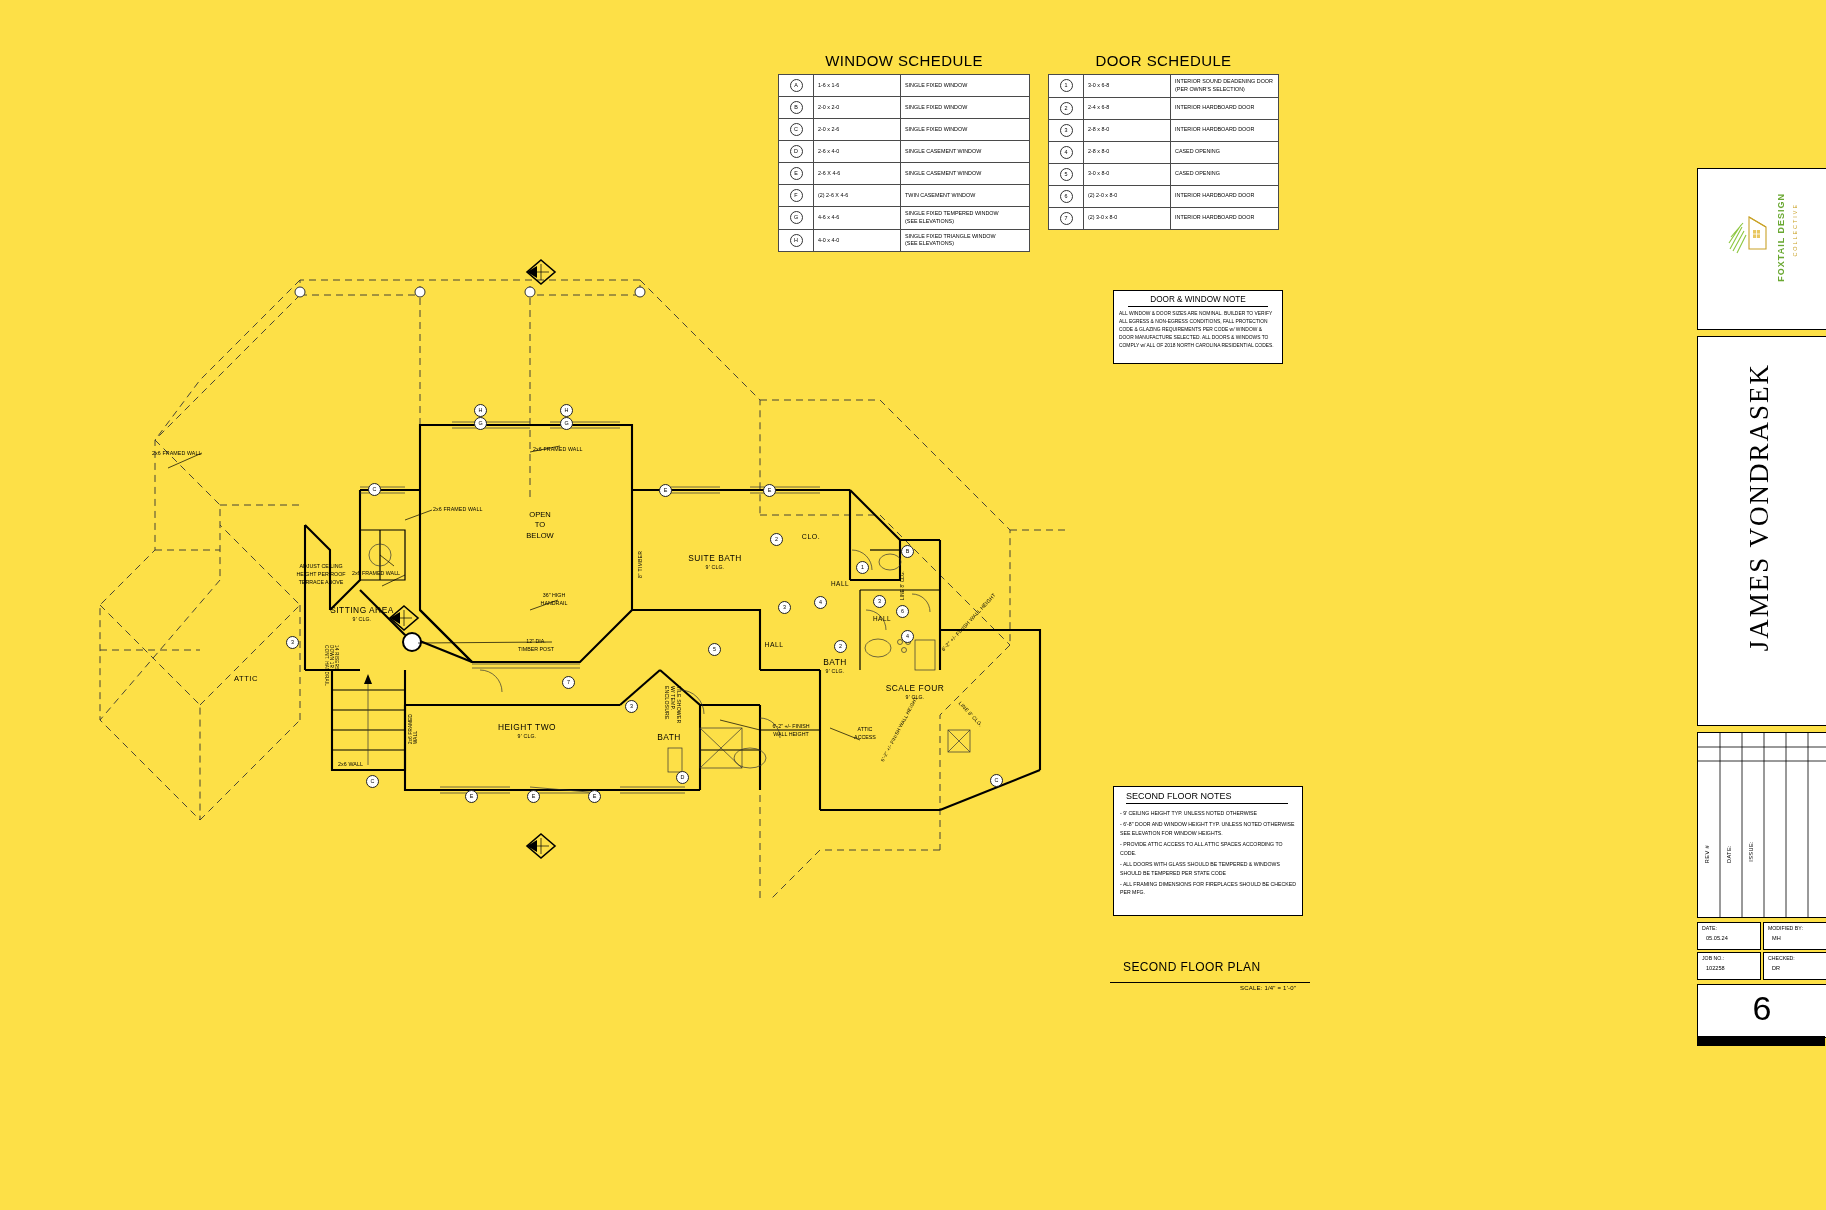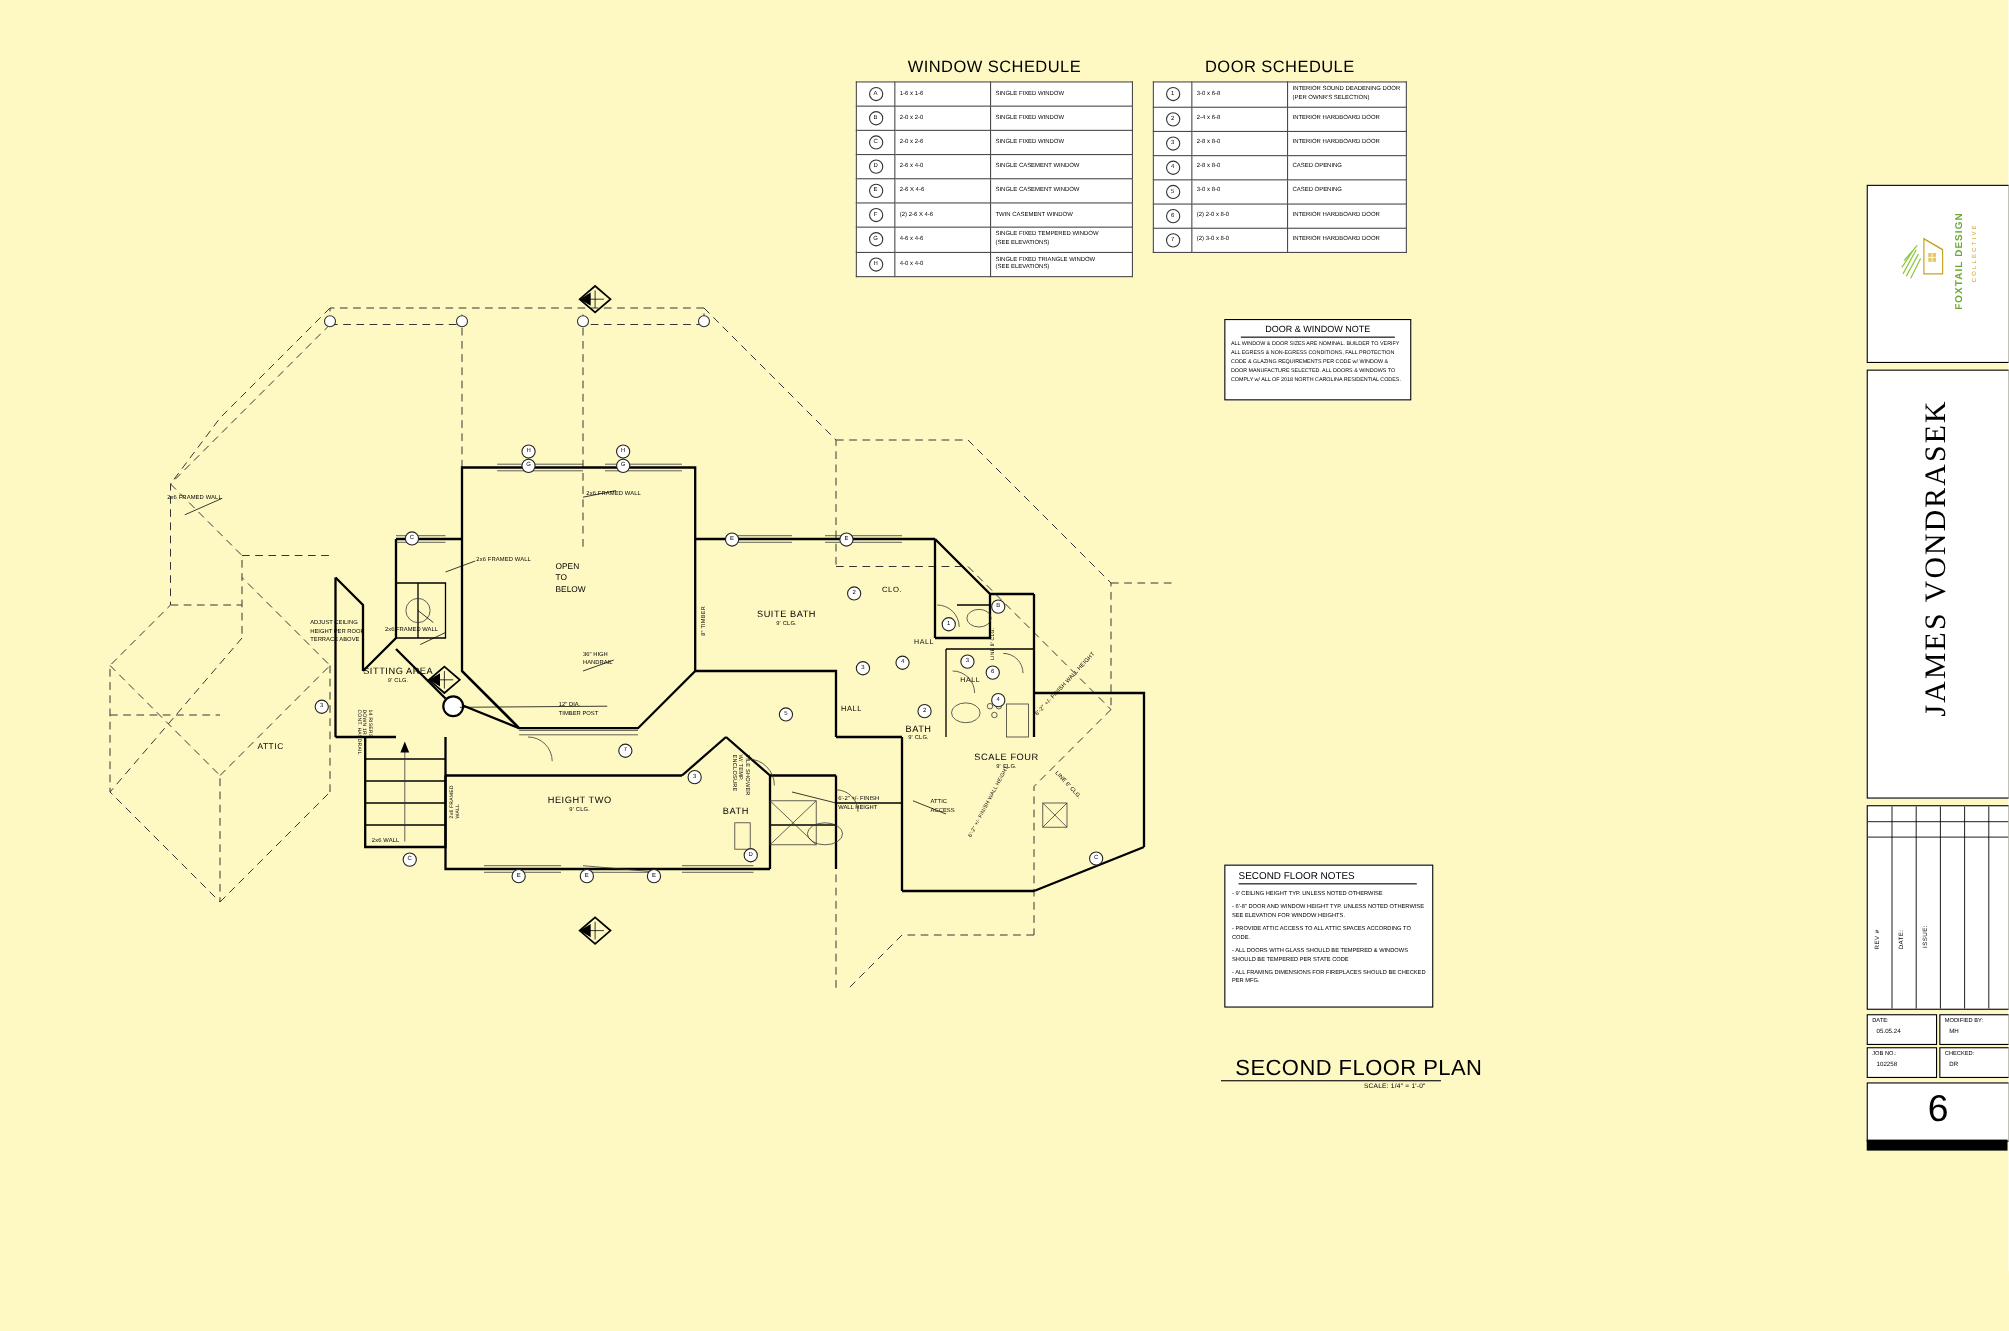--- a/index.html
+++ b/index.html
@@ -1,21 +1,21 @@
 <!DOCTYPE html>
 <html><head>
 <meta charset="utf-8">
 <title>Second Floor Plan</title>
 <style>
   html,body{margin:0;padding:0;background:#ffffff;}
   body{
     width:1826px;height:1210px;position:relative;overflow:hidden;
     font-family:"Liberation Sans", sans-serif;color:#000;
   }
-  .sheet{position:absolute;inset:0;background:#fef9c3;}
+  .sheet{position:absolute;inset:0;background:#fde047;}
 
   
   .abs{position:absolute;}
 
   
   .sched{position:absolute;}
   .sched h2{margin:0 0 5px 0;font-size:15px;font-weight:400;text-align:center;letter-spacing:.4px;}
   table.sch{border-collapse:collapse;width:100%;background:#fff;}
   table.sch td{
     border:.7px solid #4a4a4a;
@@ -57,31 +57,31 @@
   .vsm{position:absolute;writing-mode:vertical-rl;transform:rotate(180deg);font-size:5.6px;letter-spacing:.4px;}
   .tbcell{position:absolute;border:.9px solid #000;background:#fff;}
   .tbcell .k{position:absolute;left:4px;top:2px;font-size:5.2px;}
   .tbcell .v{position:absolute;left:8px;top:12px;font-size:5.6px;}
   .pageno{position:absolute;font-size:34px;text-align:center;width:100%;top:4px;font-family:"Liberation Sans",sans-serif;}
 
   
   .rm{position:absolute;text-align:center;font-size:8.4px;letter-spacing:.5px;}
   .rm small{display:block;font-size:5.2px;letter-spacing:.2px;margin-top:1px;}
   .lbl{position:absolute;font-size:5.3px;line-height:1.5;letter-spacing:.1px;}
-  .lblc{position:absolute;font-size:5.3px;line-height:1.5;text-align:left;}
+  .lblc{position:absolute;font-size:5.3px;line-height:1.5;text-align:center;}
   .vlbl{position:absolute;writing-mode:vertical-rl;font-size:5.1px;letter-spacing:.2px;}
   .vlbl.rv{transform:rotate(180deg);}
   .rot{position:absolute;font-size:5.1px;letter-spacing:.2px;transform-origin:0 0;}
 
   
   .pb{position:absolute;width:11px;height:11px;border:.7px solid #222;border-radius:50%;
       font-size:5.4px;line-height:10.5px;text-align:center;background:#fff;}
 
   
-  .plantitle{position:absolute;font-size:20px;letter-spacing:.4px;}
+  .plantitle{position:absolute;font-size:12px;letter-spacing:.4px;}
   .planscale{position:absolute;font-size:6px;letter-spacing:.2px;}
   .plan-ul{position:absolute;height:1.4px;background:#000;}
 
   svg{display:block;}
 </style>
 </head>
 <body>
 
 <div class="sheet">
 

